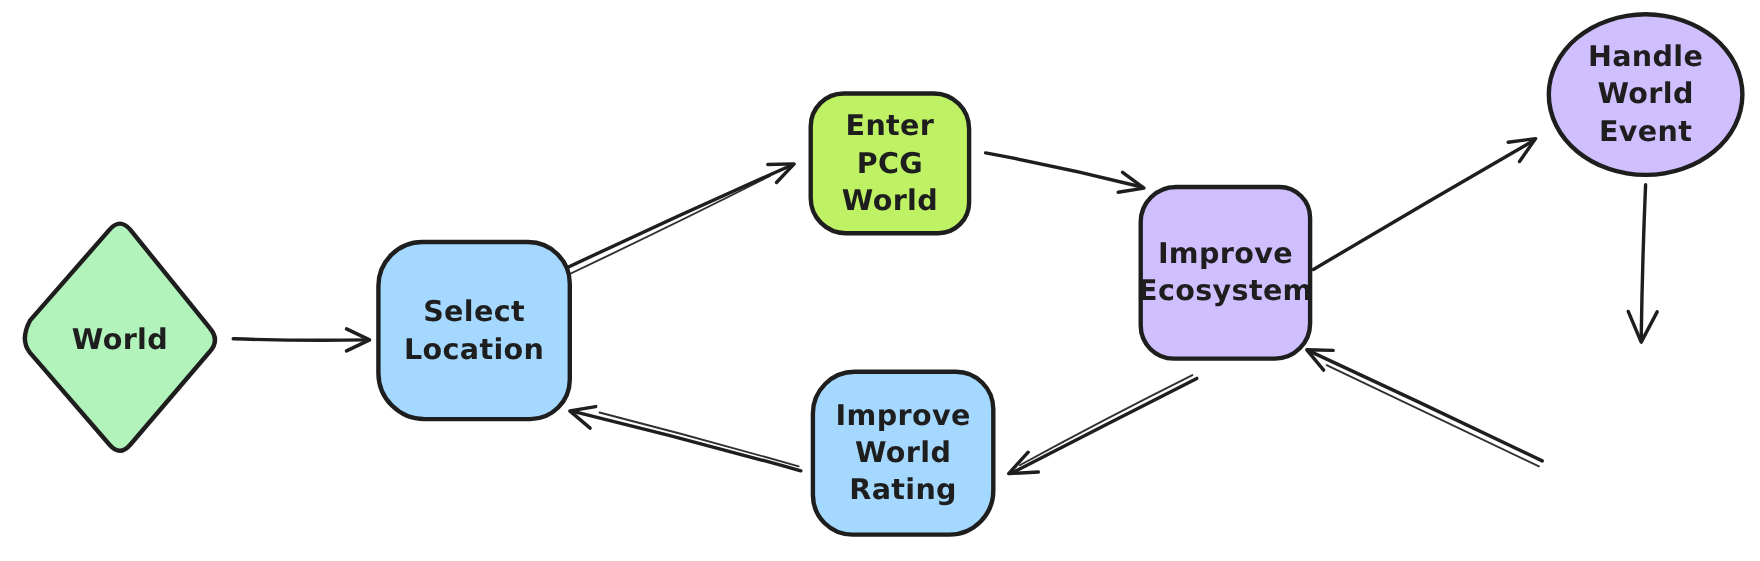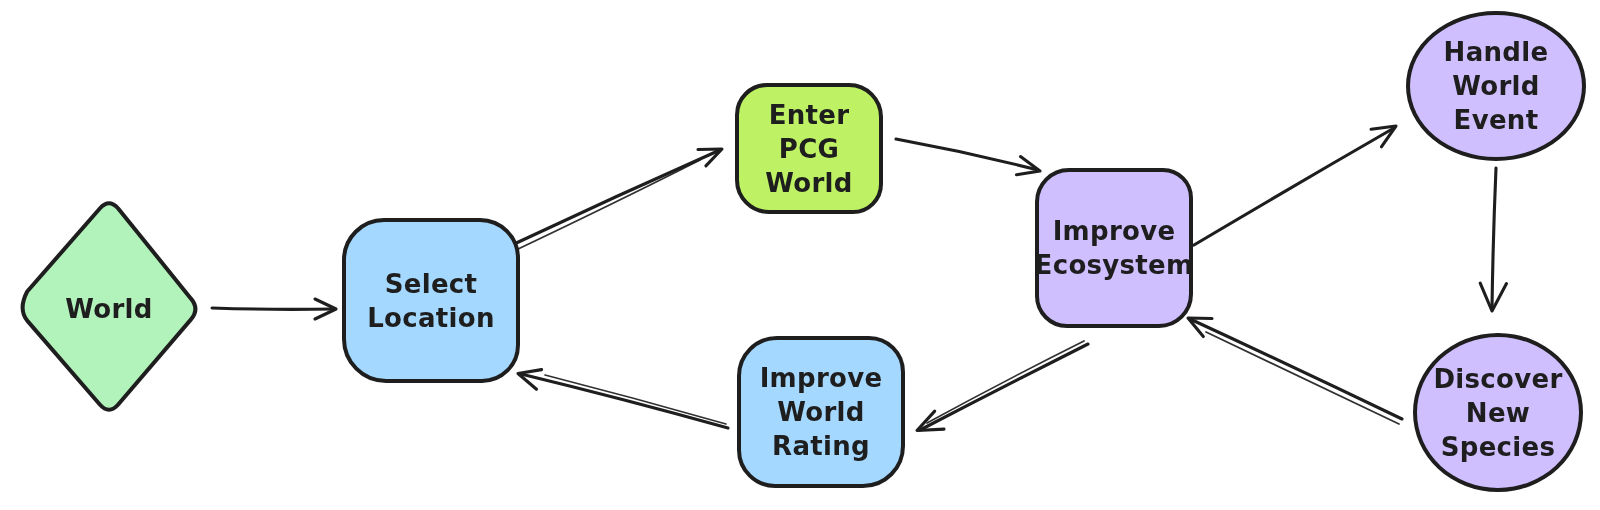--- a/index.html
+++ b/index.html
@@ -97,25 +97,20 @@
     <span class="label">Improve
 Ecosystem</span>
   </div>
 
   <div class="node" id="n-handle" style="background-color: rgb(208, 191, 255);">
     <span class="label">Handle
 World
 Event</span>
   </div>
 
-  <div class="node" id="n-discover" style="background-color: rgb(208, 191, 255);">
-    <span class="label">Discover
-New
-Species</span>
-  </div>
 
   <div class="node" id="n-rating" style="background-color: rgb(165, 216, 255);">
     <span class="label">Improve
 World
 Rating</span>
   </div>
 
 </div>
 
 </body></html>

